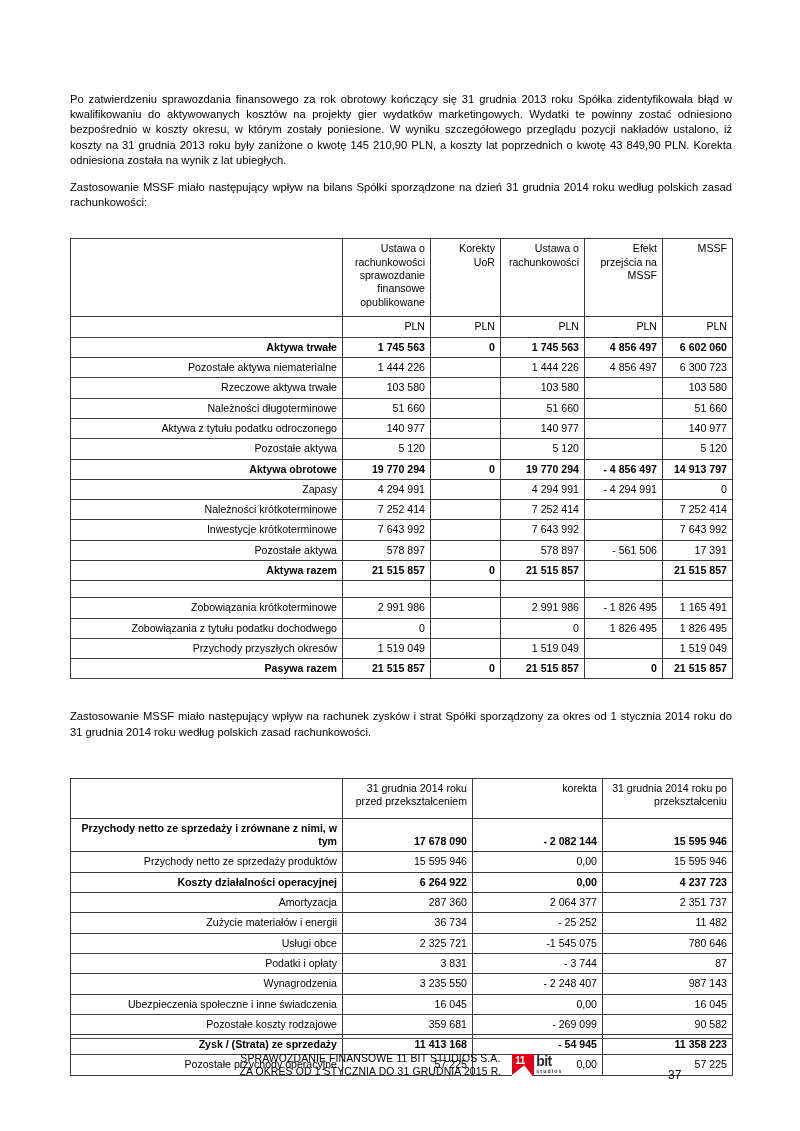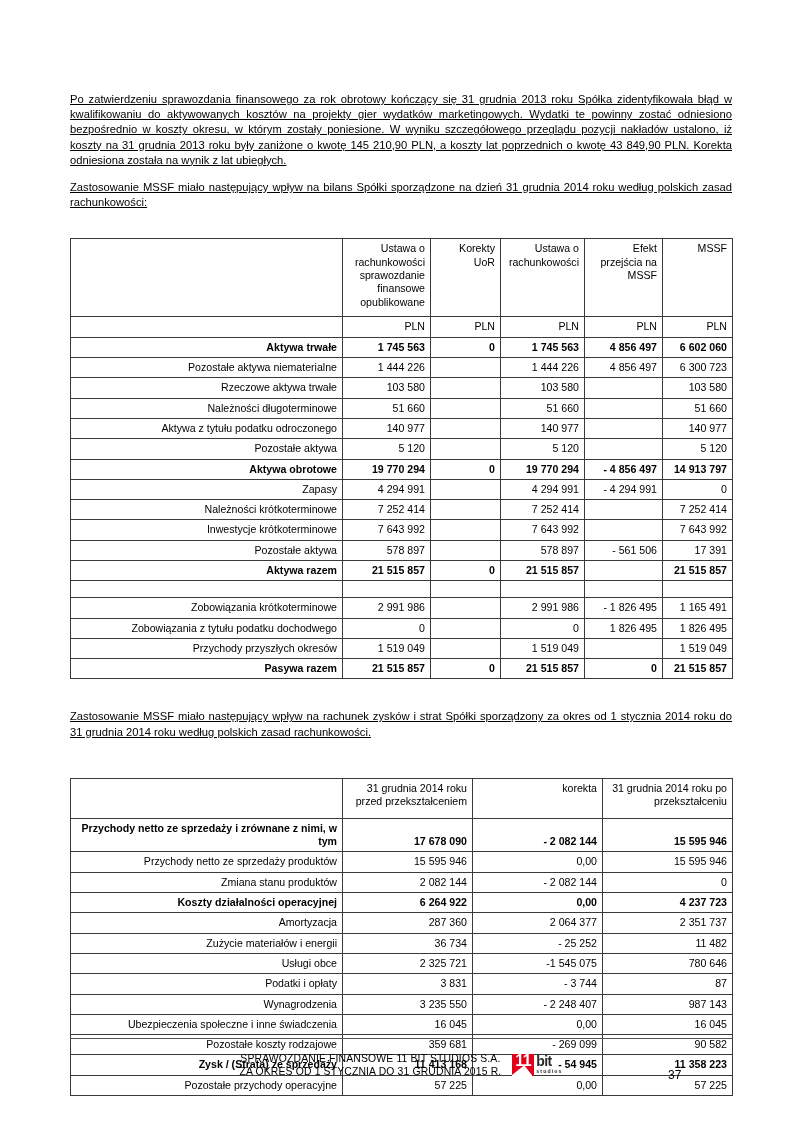--- a/index.html
+++ b/index.html
@@ -31,21 +31,21 @@
   
   p.para {
     margin: 0 0 14px 0;
     font-size: 11.2px;
     line-height: 15.2px;
     text-align: justify;
     text-justify: inter-word;
     hyphens: none;
   }
   p.para:last-child { margin-bottom: 0; }
-  .para-block { margin-bottom: 12px; text-decoration: underline; }
+  .para-block { margin-bottom: 12px; }
 
   
   table.fin {
     border-collapse: collapse;
     width: 662px;
     table-layout: fixed;
     font-size: 10.6px;
     margin: 0;
   }
   table.fin td, table.fin th {
@@ -127,21 +127,21 @@
     width: 22px;
     height: 22px;
     background: #e2011a;
     overflow: hidden;
   }
   .logo-sq .num {
     position: absolute;
     left: 3px;
     top: 0px;
     color: #ffffff;
-    font-size: 16px;
+    font-size: 10px;
     font-weight: bold;
     line-height: 14px;
     letter-spacing: -0.5px;
   }
   .logo-sq .slash {
     position: absolute;
     left: -7px;
     bottom: -9px;
     width: 26px;
     height: 13px;
@@ -390,26 +390,20 @@
             <td class="d1 num">17 678 090</td>
             <td class="d2 num">- 2 082 144</td>
             <td class="d3 num">15 595 946</td>
           </tr>
           <tr>
             <td class="d0 lbl">Przychody netto ze sprzedaży produktów</td>
             <td class="d1 num">15 595 946</td>
             <td class="d2 num">0,00</td>
             <td class="d3 num">15 595 946</td>
           </tr>
-          <tr>
-            <td class="d0 lbl">Zmiana stanu produktów</td>
-            <td class="d1 num">2 082 144</td>
-            <td class="d2 num">- 2 082 144</td>
-            <td class="d3 num">0</td>
-          </tr>
           <tr class="bold">
             <td class="d0 lbl">Koszty działalności operacyjnej</td>
             <td class="d1 num">6 264 922</td>
             <td class="d2 num">0,00</td>
             <td class="d3 num">4 237 723</td>
           </tr>
           <tr>
             <td class="d0 lbl">Amortyzacja</td>
             <td class="d1 num">287 360</td>
             <td class="d2 num">2 064 377</td>

